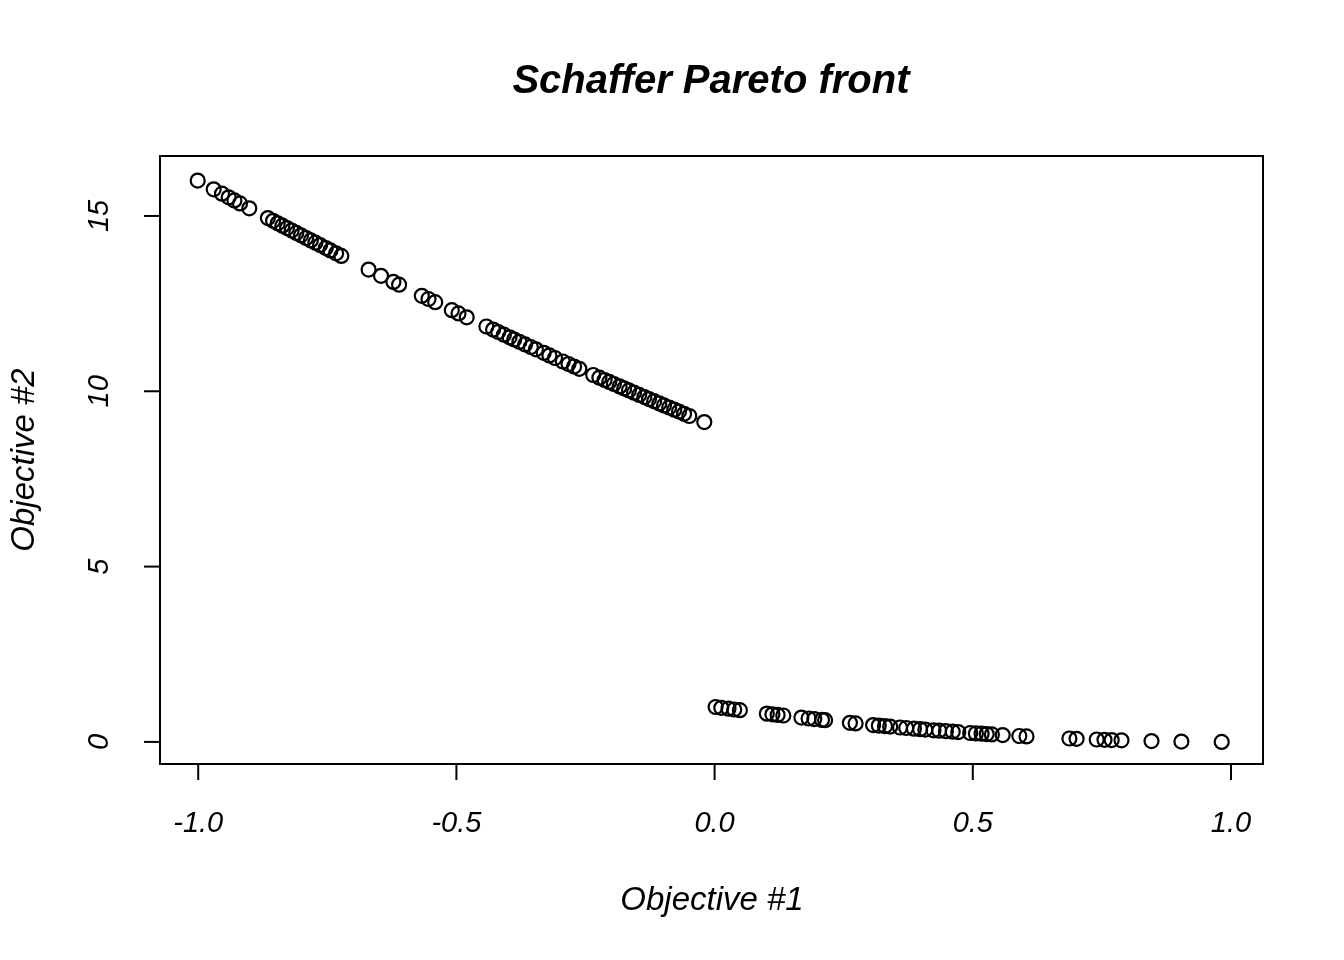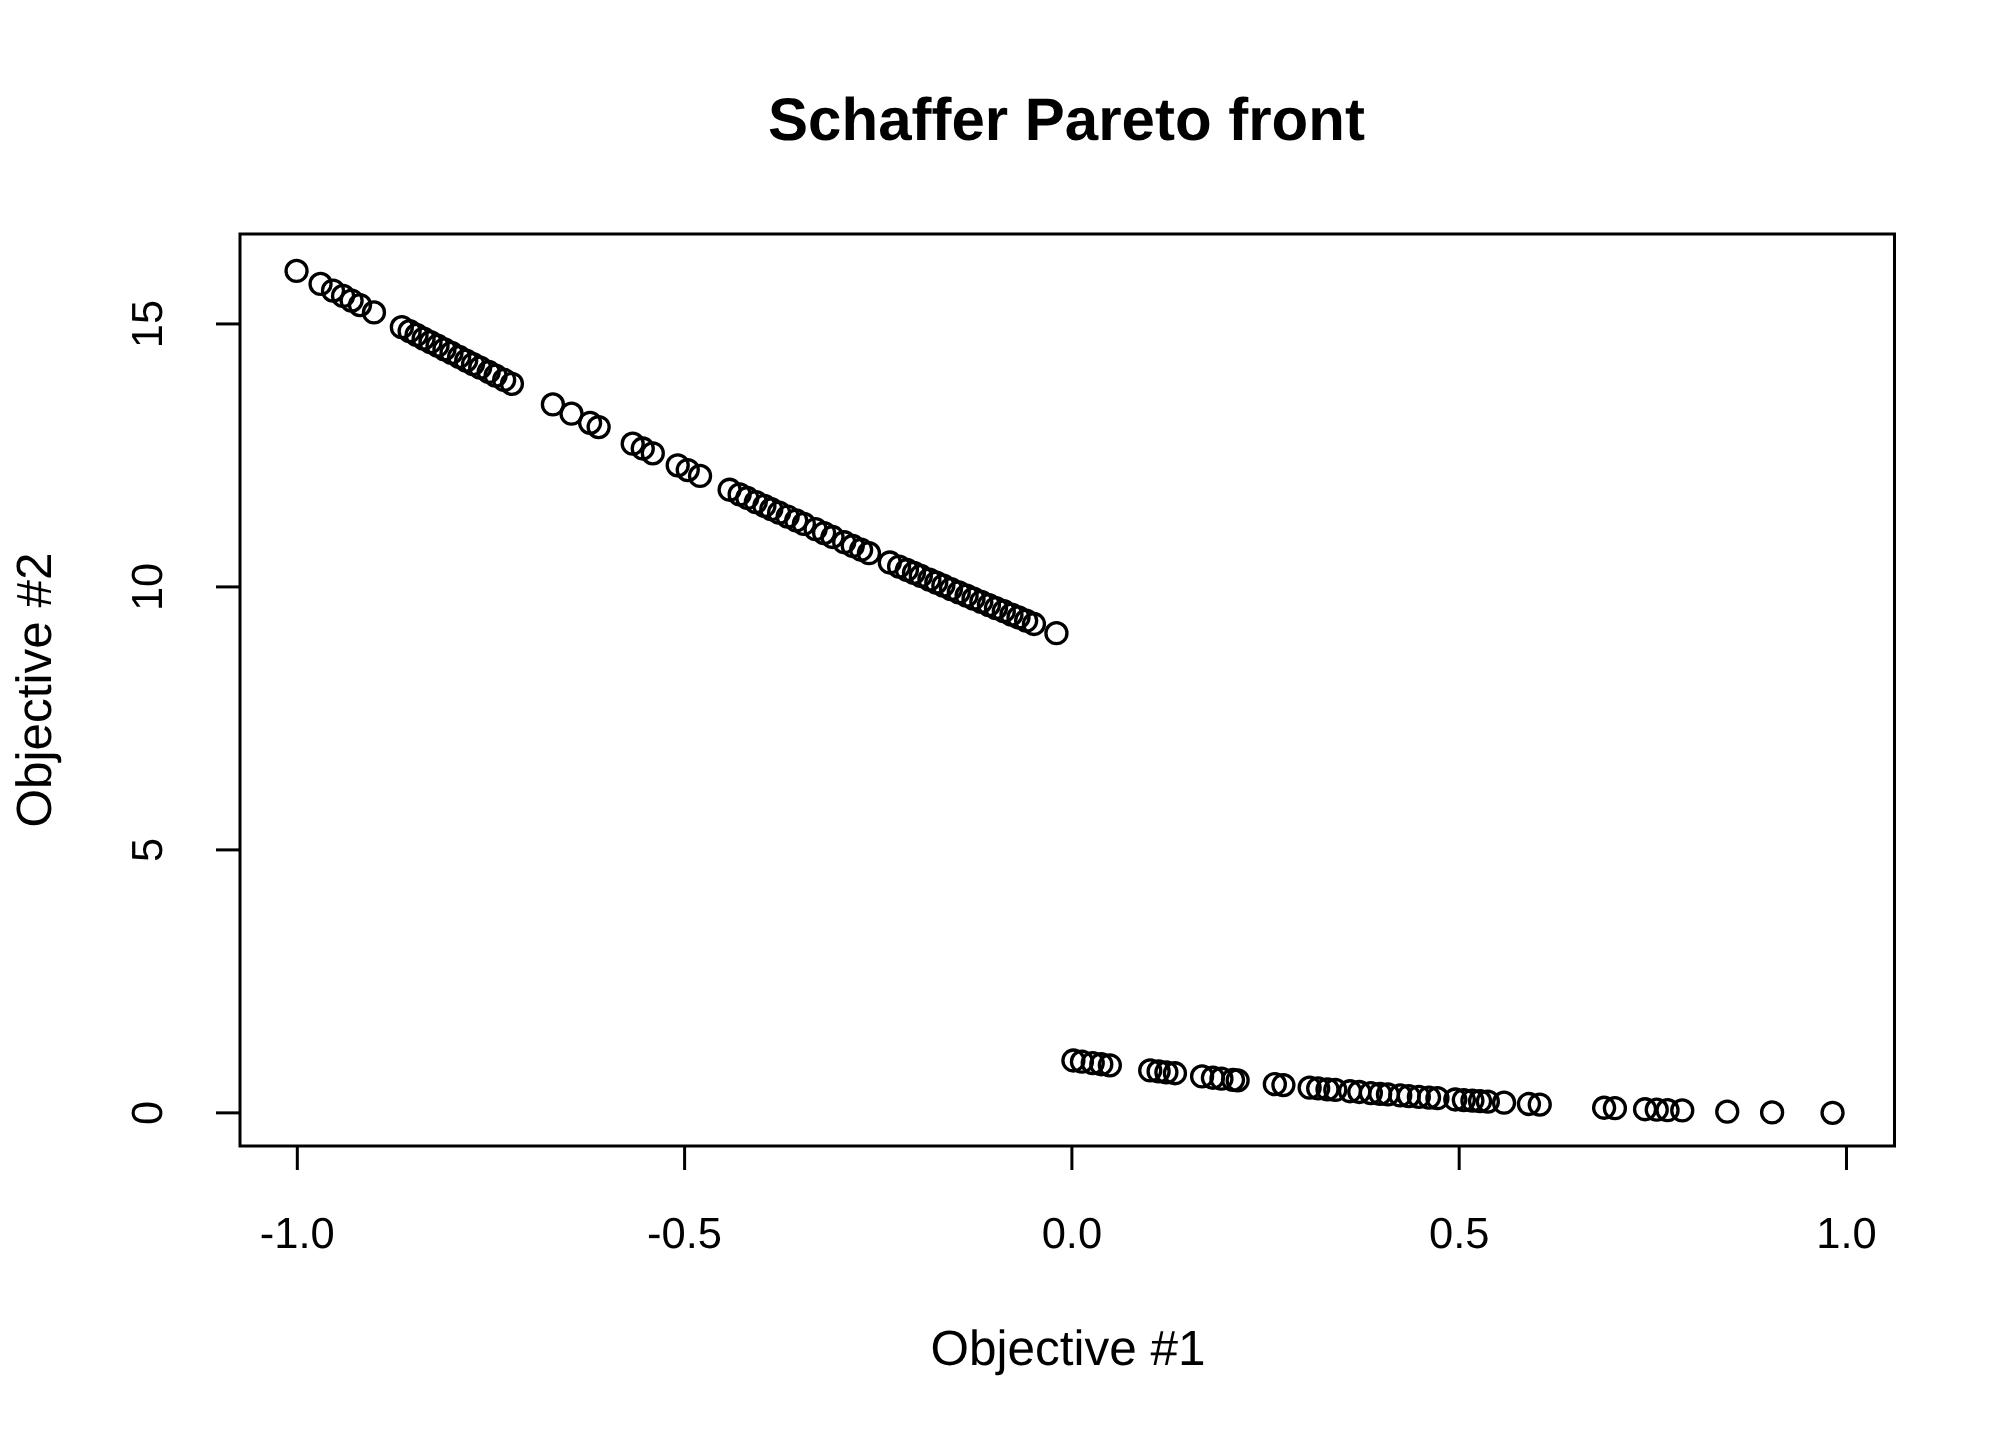--- a/index.html
+++ b/index.html
@@ -4,21 +4,21 @@
 <style>
   html, body {
     margin: 0;
     padding: 0;
     background: #ffffff;
     width: 1344px;
     height: 960px;
     overflow: hidden;
     font-family: "Liberation Sans", sans-serif;
   }
-  .figure { position: relative; width: 1344px; height: 960px; background: #ffffff; }
+  .figure { position: relative; width: 1344px; height: 960px; background: #ffffff; font-style: italic; }
   svg { display: block; }
   .chart-title {
     font-family: "Liberation Sans", sans-serif;
     font-size: 40px;
     font-weight: bold;
     fill: #000000;
   }
   .axis-label {
     font-family: "Liberation Sans", sans-serif;
     font-size: 33px;

